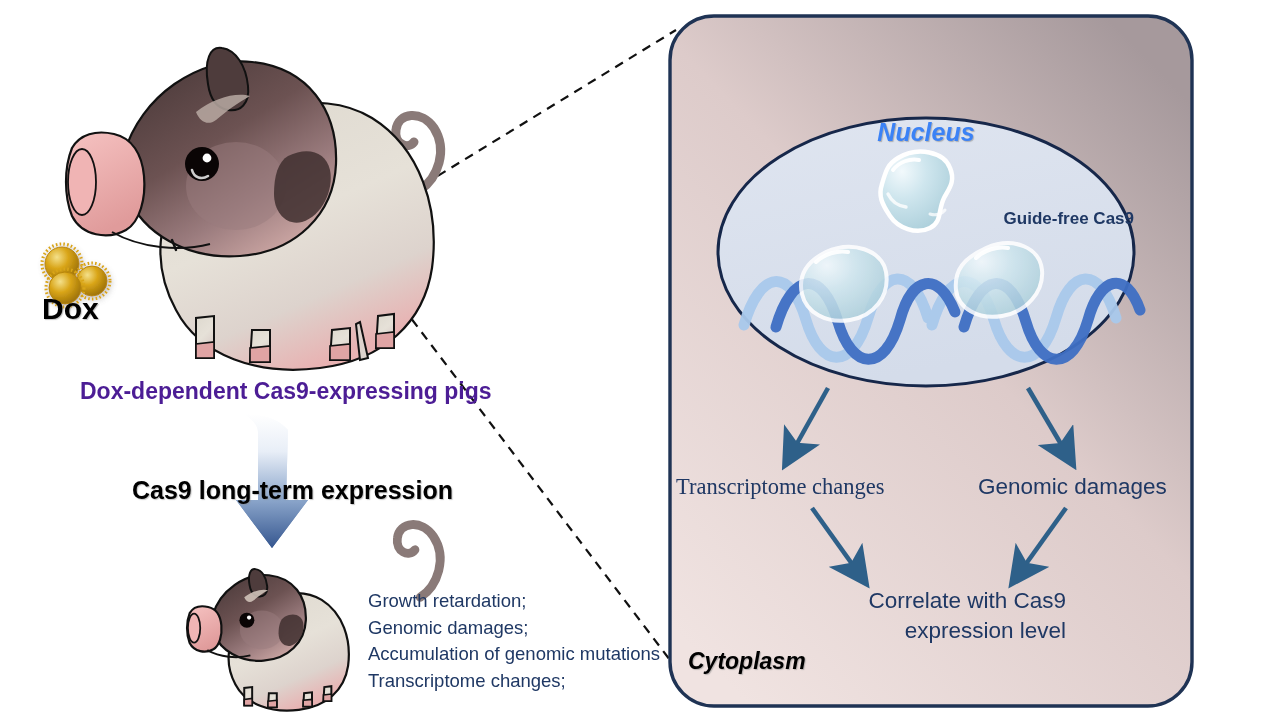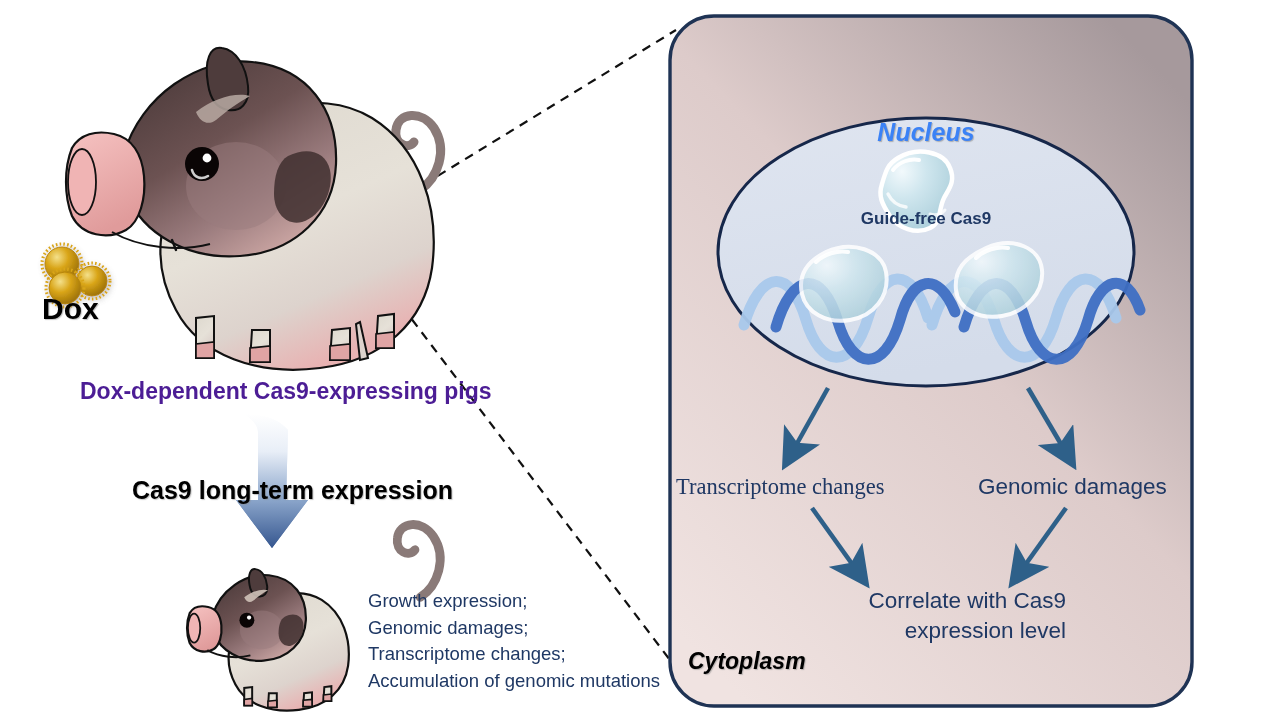--- a/index.html
+++ b/index.html
@@ -40,21 +40,21 @@
   }
 
   .panel-label-nucleus{
     position:absolute;left:0;right:0;top:118px;
     text-align:center;
     font-size:25px;font-weight:bold;font-style:italic;color:#3b82f6;
     text-shadow:1px 1px 1px rgba(130,130,130,.55);
   }
   .panel-label-guidefree{
     position:absolute;left:0;right:0;top:209px;
-    text-align:center;
+    text-align:right;
     font-size:17px;font-weight:bold;color:#1f3864;
   }
   .panel-label-cytoplasm{
     position:absolute;left:688px;top:648px;
     font-size:23px;font-weight:bold;font-style:italic;color:#000;
     text-shadow:1px 1px 1px rgba(130,130,130,.5);
   }
   .tx-changes{
     position:absolute;left:676px;top:474px;
     font-size:22.5px;color:#1f3864;white-space:nowrap;font-family:Liberation Serif, serif;
@@ -291,24 +291,24 @@
     </g>
   </svg>
 
   <div class="label-dox">Dox</div>
 
   <div class="label-pigs">Dox-dependent Cas9-expressing pigs</div>
 
   <div class="label-longterm">Cas9 long-term expression</div>
 
   <div class="outcome-list">
-    <div>Growth expression;</div>
+    <div>Growth retardation;</div>
     <div>Genomic damages;</div>
+    <div>Accumulation of genomic mutations</div>
     <div>Transcriptome changes;</div>
-    <div>Accumulation of genomic mutations</div>
   </div>
 
   <div style="position:absolute;left:718px;top:0;width:416px;height:400px;">
     <div class="panel-label-nucleus">Nucleus</div>
     <div class="panel-label-guidefree">Guide-free Cas9</div>
   </div>
 
   <div class="tx-changes">Transcriptome changes</div>
 
   <div class="gen-damages">Genomic damages</div>

